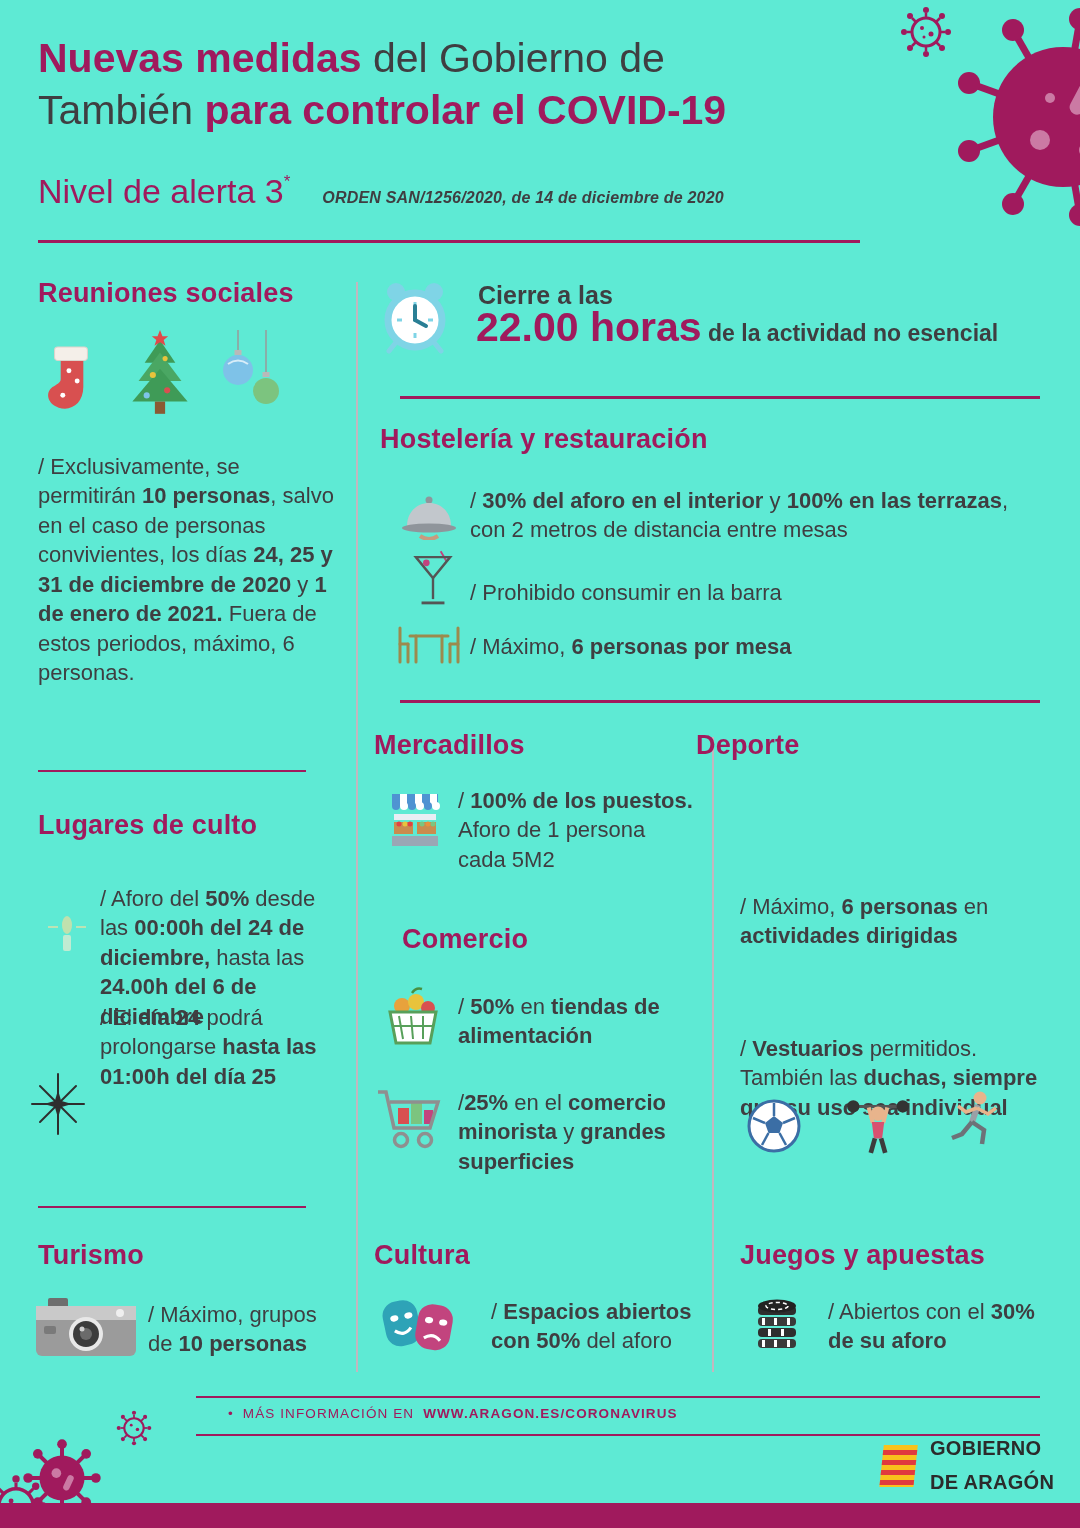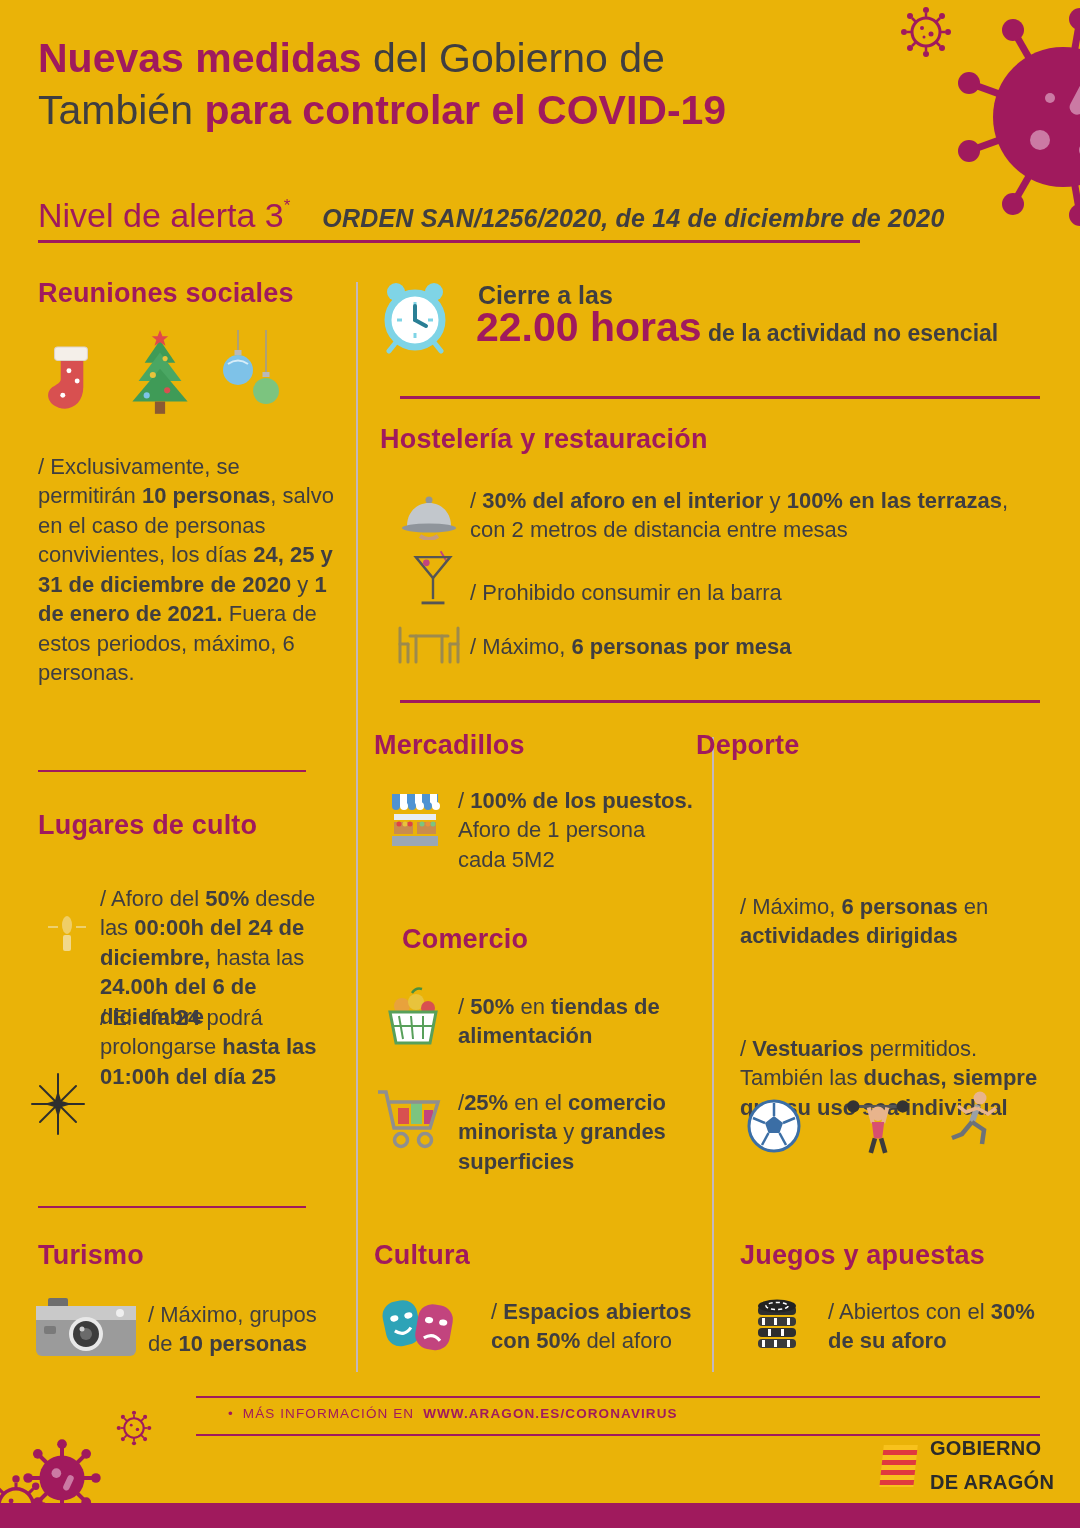--- a/index.html
+++ b/index.html
@@ -1,28 +1,28 @@
 <!DOCTYPE html>
 <html><head>
 <meta charset="utf-8">
 <style>
   html,body{margin:0;padding:0;background:#e9e9e9;}
-  .page{position:relative;width:1080px;height:1528px;background:#eab308;overflow:hidden;
+  .page{position:relative;width:1080px;height:1528px;background:#5eead4;overflow:hidden;
         font-family:"Liberation Sans",sans-serif;color:#3f3e41;margin:0 auto;}
   .abs{position:absolute;}
   .rule{position:absolute;background:#a01a5d;}
   .v-rule{position:absolute;width:2px;background:#c3b7be;}
   .heading{font-size:27px;font-weight:700;color:#a01a5d;letter-spacing:.2px;}
   .body-text{font-size:22px;line-height:1.34;}
   .rich .b{font-weight:700;}
   .title{font-size:41px;line-height:1.27;font-weight:400;color:#3f3e41;}
   .title .acc{color:#a01a5d;font-weight:700;}
   .alert{font-size:34px;color:#a01a5d;font-weight:400;}
   .alert sup{font-size:17px;position:relative;top:-4px;}
-  .order{font-size:25px;font-style:italic;font-weight:700;color:#3f3e41;letter-spacing:.2px;}
+  .order{font-size:16px;font-style:italic;font-weight:700;color:#3f3e41;letter-spacing:.2px;}
   .cierre-intro{font-size:25px;font-weight:700;}
   .cierre-time{font-size:41px;font-weight:700;color:#a01a5d;}
   .cierre-detail{font-size:23px;font-weight:700;}
   .xmas-row{display:flex;align-items:flex-end;gap:24px;}
   .footer-info{display:flex;align-items:center;gap:9px;color:#a01a5d;font-size:13.5px;letter-spacing:1.1px;white-space:nowrap;}
   .footer-info .url{font-weight:700;}
   .logo{display:flex;align-items:center;gap:10px;}
   .logo-text{display:flex;flex-direction:column;font-size:20px;font-weight:700;color:#2b2b2b;line-height:1.08;letter-spacing:.3px;gap:12px;}
   .bottom-bar{position:absolute;left:0;top:1503px;width:1080px;height:25px;background:#a01a5d;}
   .nowrap{white-space:nowrap;}
@@ -30,21 +30,21 @@
 </head>
 <body>
 
 <div class="page">
 
   <div class="abs title" style="left:38px;top:32px;">
     <div class="nowrap"><span class="acc">Nuevas medidas</span><span> del Gobierno de</span></div>
     <div class="nowrap"><span>También </span><span class="acc">para controlar el COVID-19</span></div>
   </div>
 
-  <div class="abs" style="left:38px;top:172px;display:flex;align-items:baseline;gap:32px;margin-top:24px;">
+  <div class="abs" style="left:38px;top:172px;display:flex;align-items:baseline;gap:32px;">
     <div class="alert nowrap"><span>Nivel de alerta 3</span><sup>*</sup></div>
     <div class="order nowrap">ORDEN SAN/1256/2020, de 14 de diciembre de 2020</div>
   </div>
 
   <div class="rule" style="left:38px;top:240px;width:822px;height:3px;"></div>
 
   <svg class="abs" style="left:900px;top:6px;" width="52" height="52" viewBox="0 0 52 52">
     <circle cx="26" cy="26" r="14" fill="none" stroke="#a01a5d" stroke-width="3"></circle>
     <g stroke="#a01a5d" stroke-width="2.5">
       <line x1="26" y1="7" x2="26" y2="12"></line>

